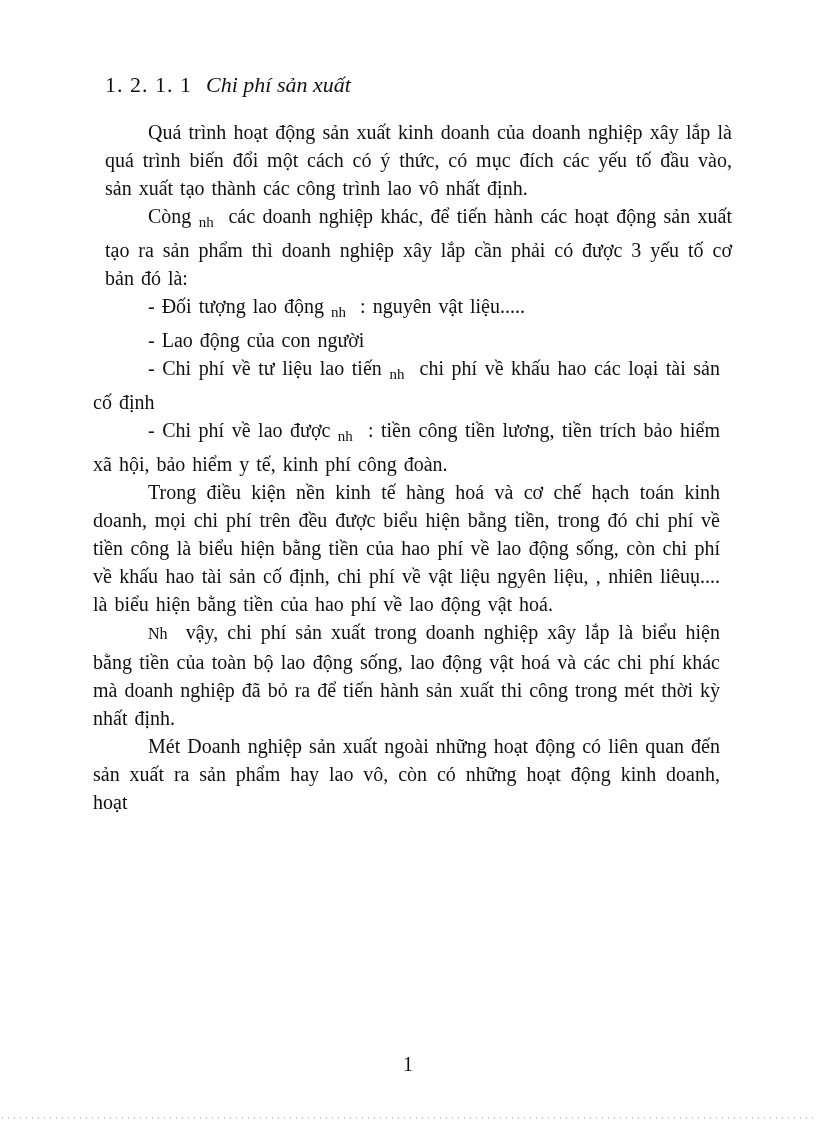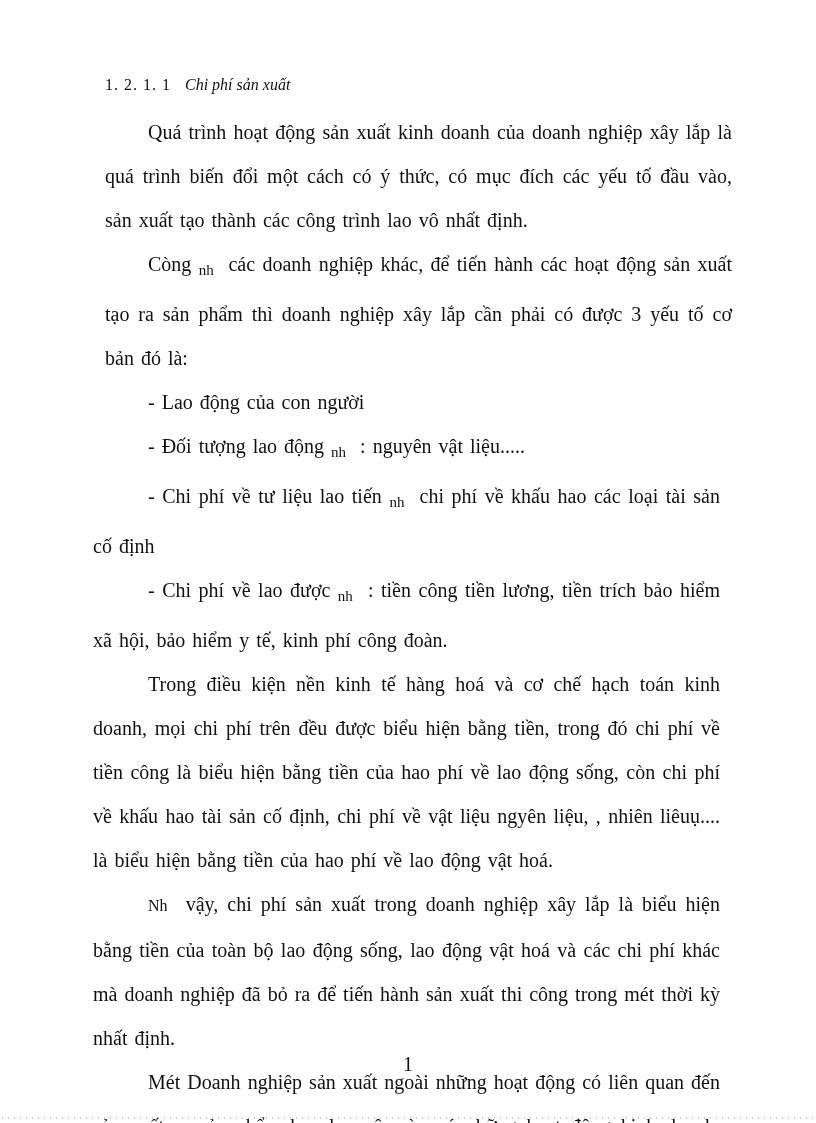--- a/index.html
+++ b/index.html
@@ -17,37 +17,37 @@
     overflow: hidden;
     box-sizing: border-box;
   }
   .content {
     position: absolute;
     top: 68px;
     left: 105px;
     width: 627px;
   }
   .heading {
-    font-size: 16px;
+    font-size: 22px;
     line-height: 34px;
-    margin: 0 0 8px 0;
+    margin: 0 0 16px 0;
     white-space: nowrap;
   }
   .heading .h-num {
     font-style: normal;
     margin-right: 14px;
     letter-spacing: 1px;
   }
   .heading .h-title {
     font-style: italic;
   }
   p.para {
     margin: 0;
     font-size: 20px;
-    line-height: 44px;
+    line-height: 28px;
     text-align: justify;
     text-indent: 43px;
     word-spacing: 2px;
   }
   p.para.outdent {
     margin-left: -12px;
     margin-right: 12px;
     text-indent: 55px;
   }
   p.para.indent-more {
@@ -94,22 +94,22 @@
 <body>
 
 <div class="page">
   <div class="content">
     <div class="heading">
       <span class="h-num">1. 2. 1. 1</span><span class="h-title">Chi phí sản xuất</span>
     </div>
     <div id="paragraphs">
         <p class="para"><span>Quá trình hoạt động sản xuất kinh doanh của doanh nghiệp xây lắp là quá trình biến đổi một cách có ý thức, có mục đích các yếu tố đầu vào, sản xuất tạo thành các công trình lao vô nhất định.</span></p>
         <p class="para"><span>Còng </span><span class="seg-sub">nh</span><span>&nbsp;  các doanh nghiệp khác, để tiến hành các hoạt động sản xuất tạo ra sản phẩm thì doanh nghiệp xây lắp cần phải có được 3 yếu tố cơ bản đó là:</span></p>
+        <p class="para"><span>- Đối tượng lao động </span><span class="seg-sub">nh</span><span>&nbsp; : nguyên vật liệu.....</span></p>
         <p class="para"><span>- Lao động của con người</span></p>
-        <p class="para"><span>- Đối tượng lao động </span><span class="seg-sub">nh</span><span>&nbsp; : nguyên vật liệu.....</span></p>
         <p class="para outdent"><span>- Chi phí về tư liệu lao tiến </span><span class="seg-sub">nh</span><span>&nbsp;  chi phí về khấu hao các loại tài sản cố định</span></p>
         <p class="para outdent"><span>- Chi phí về lao được </span><span class="seg-sub">nh</span><span>&nbsp; : tiền công tiền lương, tiền trích bảo hiểm xã hội, bảo hiểm y tế, kinh phí công đoàn.</span></p>
         <p class="para outdent"><span>Trong điều kiện nền kinh tế hàng hoá và cơ chế hạch toán kinh doanh, mọi chi phí trên đều được biểu hiện bằng tiền, trong đó chi phí về tiền công là biểu hiện bằng tiền của hao phí về lao động sống, còn chi phí về khấu hao tài sản cố định, chi phí về vật liệu ngyên liệu, , nhiên liêuụ.... là biểu hiện bằng tiền của hao phí về lao động vật hoá.</span></p>
         <p class="para outdent"><span class="seg-small">Nh</span><span>&nbsp; vậy, chi phí sản xuất trong doanh nghiệp xây lắp là biểu hiện bằng tiền của toàn bộ lao động sống, lao động vật hoá và các chi phí khác mà doanh nghiệp đã bỏ ra để tiến hành sản xuất thi công trong mét thời kỳ nhất định.</span></p>
         <p class="para outdent force-justify"><span>Mét Doanh nghiệp sản xuất ngoài những hoạt động có liên quan đến sản xuất ra sản phẩm hay lao vô, còn có những hoạt động kinh doanh, hoạt</span></p>
       </div>
   </div>
 
   <div class="page-number">1</div>
   <div class="dotted-edge"></div>

